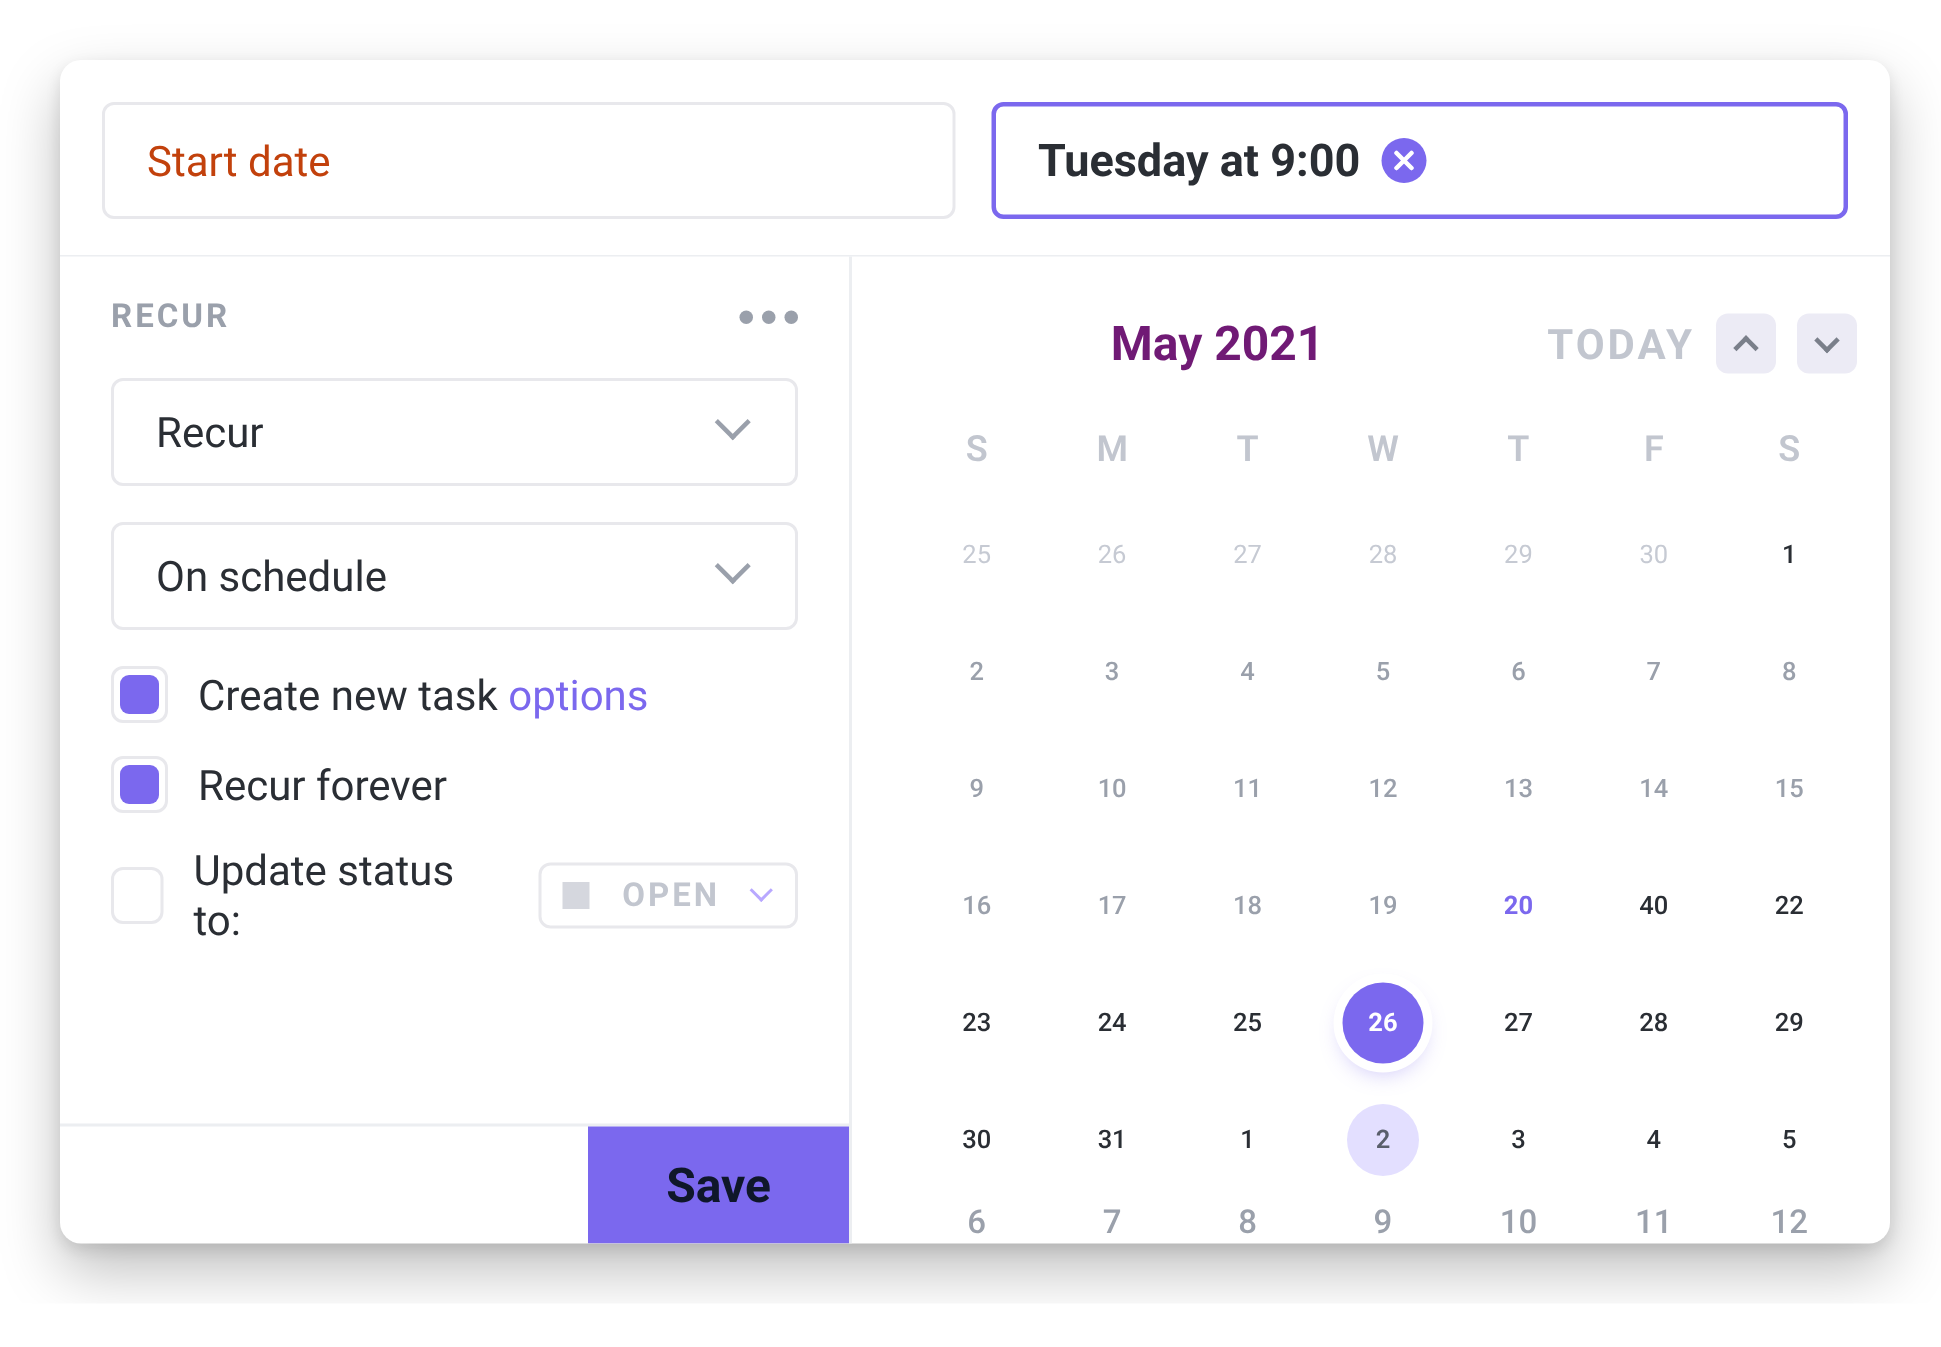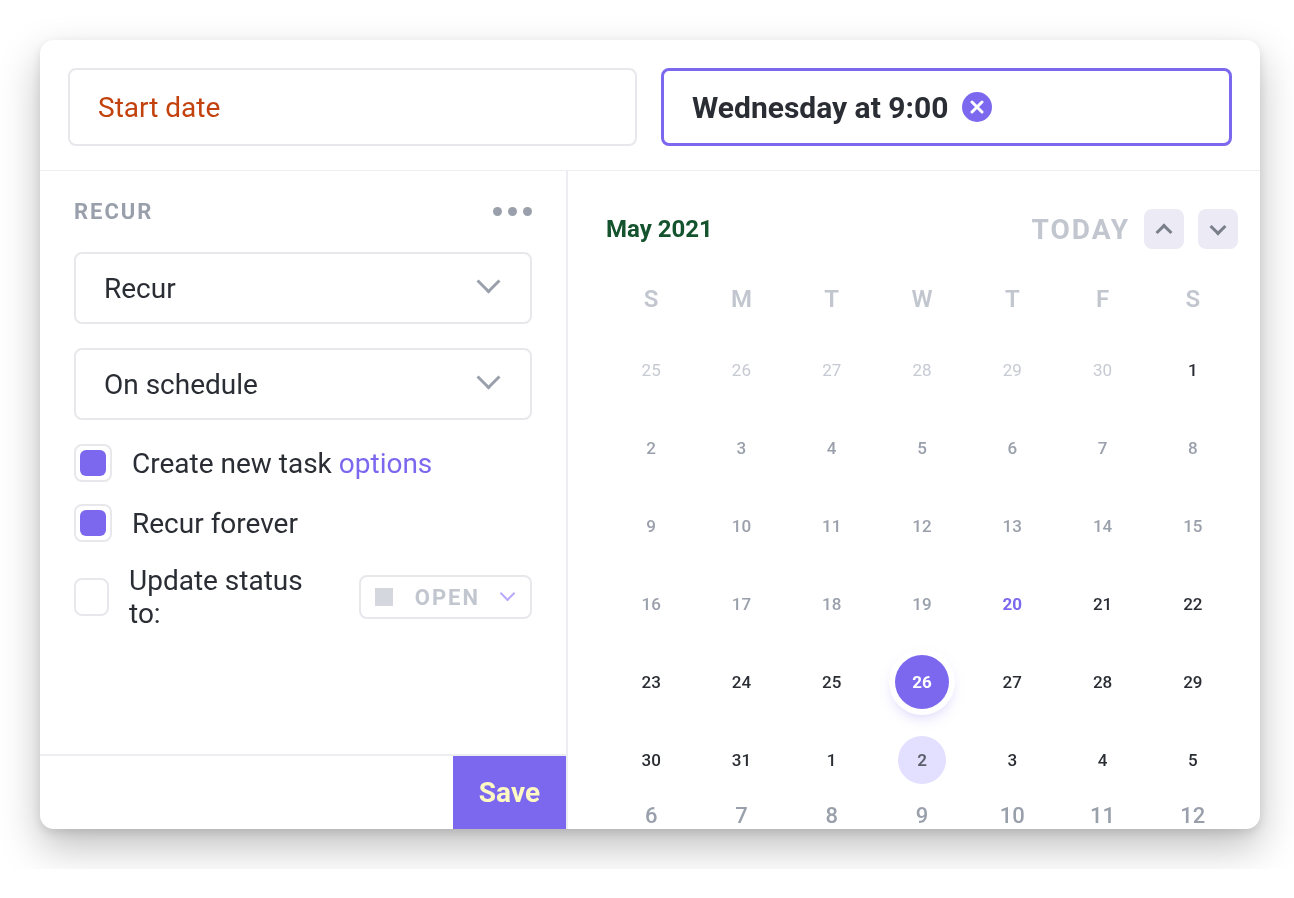--- a/index.html
+++ b/index.html
@@ -167,42 +167,43 @@
       align-items: stretch;
     }
     .cancel-btn {
       font-size: 28px;
       font-weight: 700;
       color: #9aa0ab;
       padding: 20px 28px;
       cursor: pointer;
     }
     .save-btn {
-      font-size: 28px;
-      font-weight: 700;
-      color: #fef9c3;
+      font-size: 32px;
+      font-weight: 700;
+      color: #0f172a;
       background: #7b68ee;
-      padding: 20px 26px;
+      padding: 20px 52px;
       cursor: pointer;
     }
     .right {
       flex: 1;
       padding: 38px 22px 0 38px;
     }
     .cal-head {
       display: flex;
       align-items: center;
       gap: 14px;
       margin-bottom: 24px;
     }
     .cal-month {
-      font-size: 24px;
-      font-weight: 700;
-      color: #14532d;
+      font-size: 32px;
+      font-weight: 700;
+      color: #701a75;
       flex: 1;
+      text-align: center;
     }
     .today-btn {
       font-size: 28px;
       font-weight: 700;
       letter-spacing: 2px;
       color: #c2c6cf;
       cursor: pointer;
     }
     .nav-btn {
       width: 40px; height: 40px;
@@ -270,21 +271,21 @@
 </head>
 <body>
 
 <div class="modal">
 
   <div class="top-row">
     <div class="input-box placeholder">
       <span>Start date</span>
     </div>
     <div class="input-box active">
-      <span class="label">Wednesday at 9:00</span>
+      <span class="label">Tuesday at 9:00</span>
       <span class="clear-btn">
         <svg width="14" height="14" viewBox="0 0 14 14">
             <path d="M2 2 L12 12 M12 2 L2 12" stroke="#fff" stroke-width="3" stroke-linecap="round"></path>
           </svg>
       </span>
     </div>
   </div>
 
   <div class="divider"></div>
 
@@ -384,21 +385,21 @@
           <div class="day dim">11</div>
           <div class="day dim">12</div>
           <div class="day dim">13</div>
           <div class="day dim">14</div>
           <div class="day dim">15</div>
           <div class="day dim">16</div>
           <div class="day dim">17</div>
           <div class="day dim">18</div>
           <div class="day dim">19</div>
           <div class="day today-cell">20</div>
-          <div class="day">21</div>
+          <div class="day">40</div>
           <div class="day">22</div>
           <div class="day">23</div>
           <div class="day">24</div>
           <div class="day">25</div>
           <div class="day selected">
             <span class="circle">26</span>
           </div>
           <div class="day">27</div>
           <div class="day">28</div>
           <div class="day">29</div>

